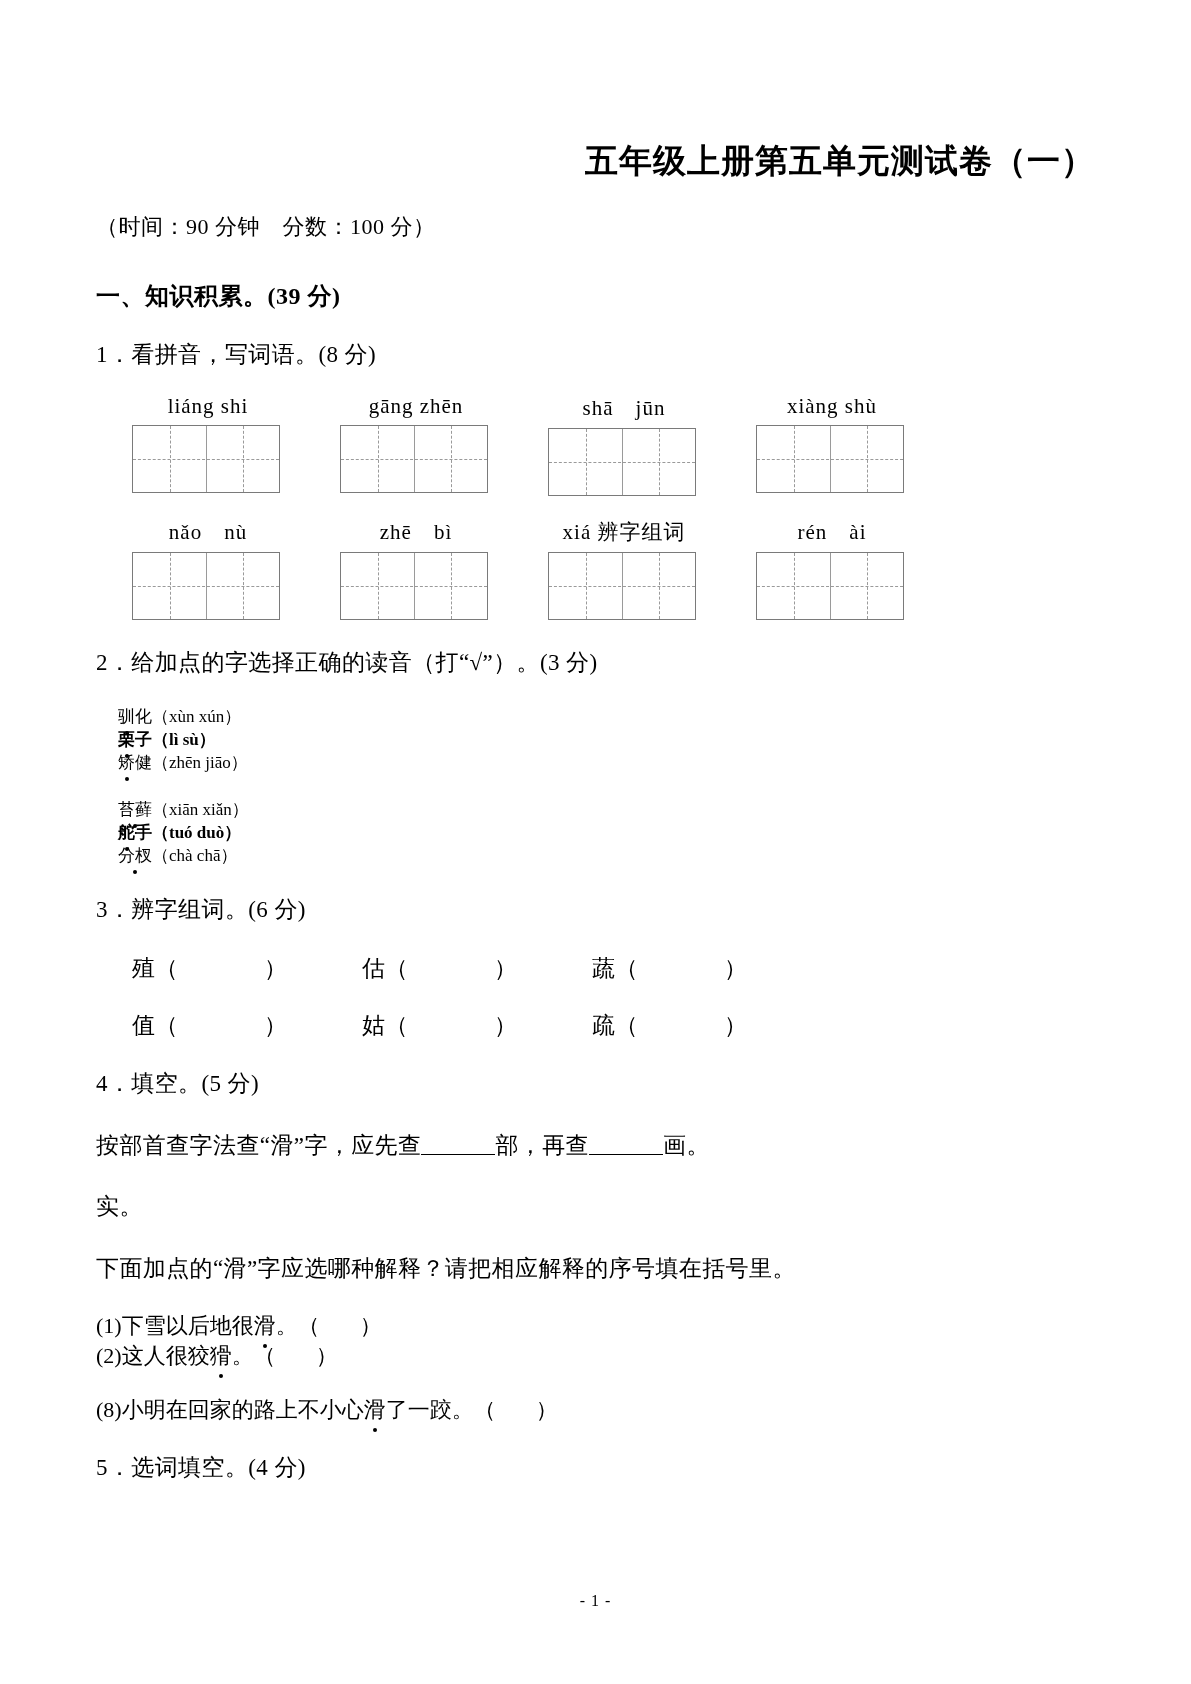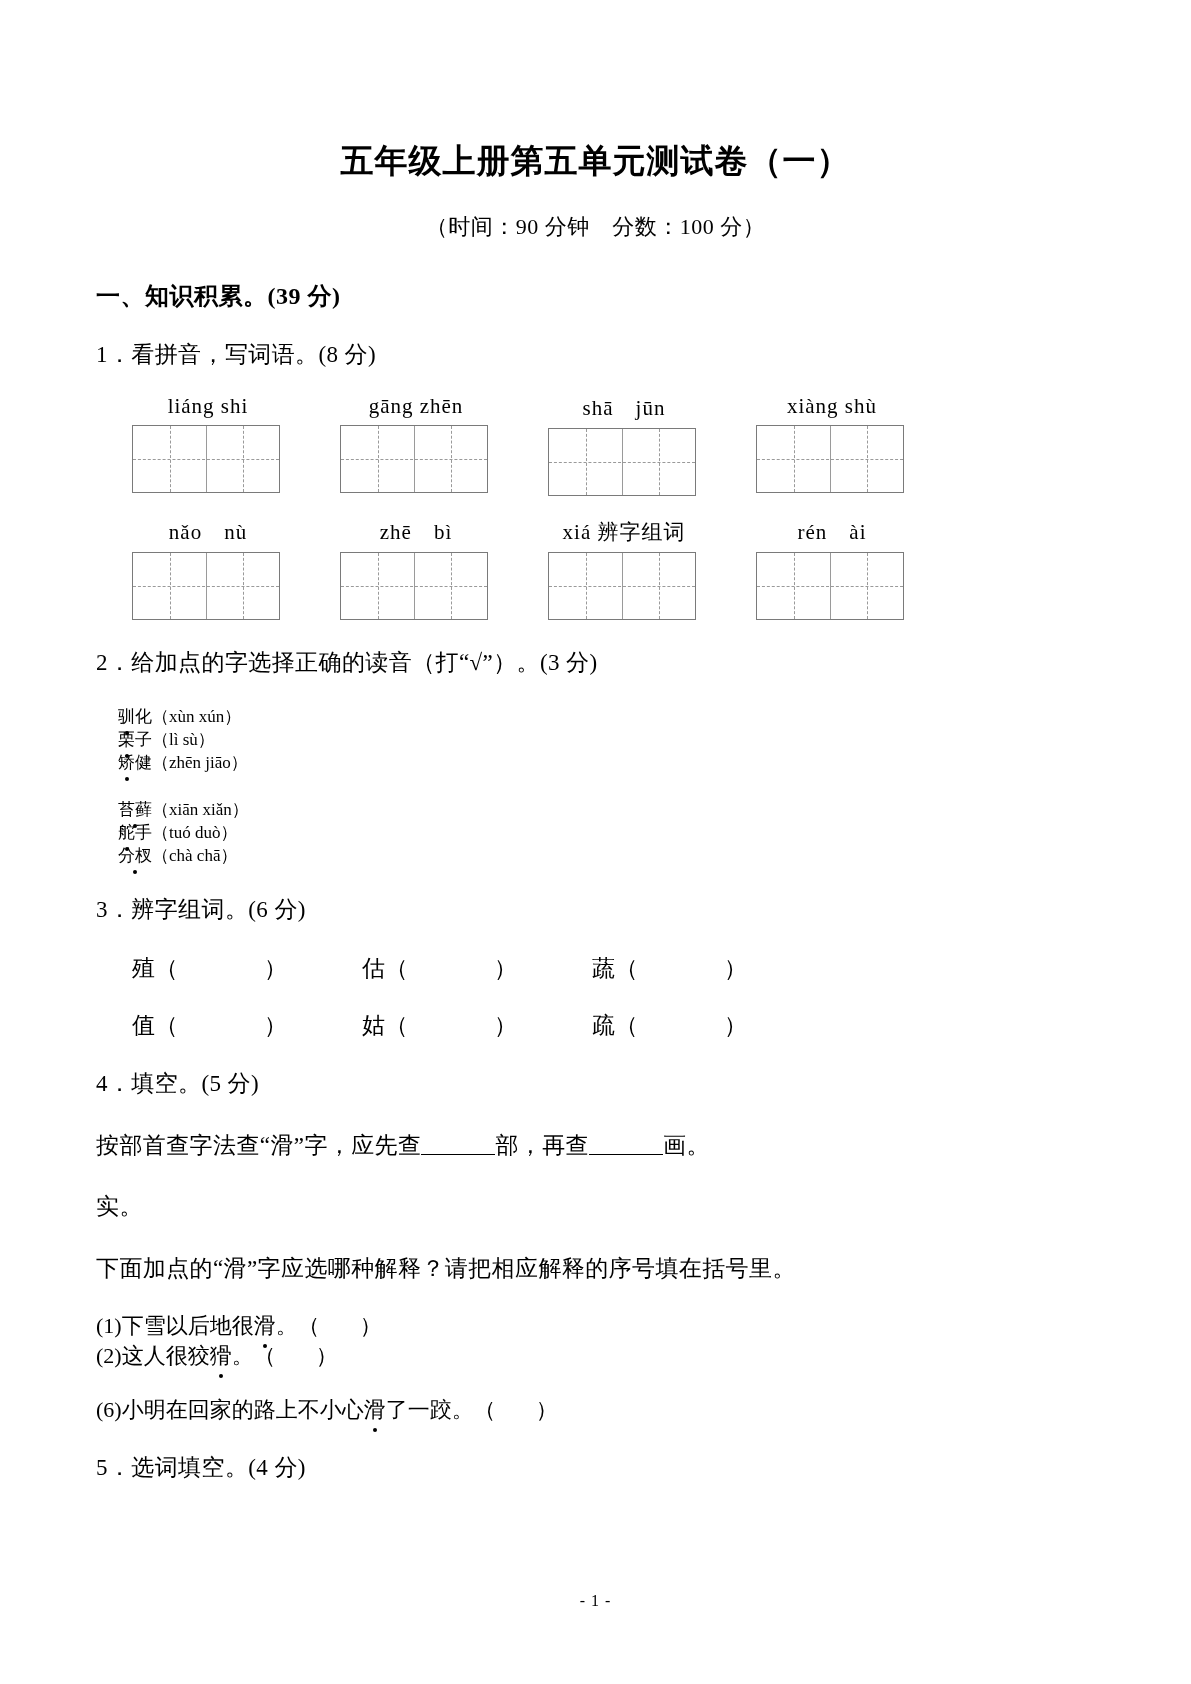--- a/index.html
+++ b/index.html
@@ -18,31 +18,30 @@
   .page {
     position: relative;
     width: 1191px;
     height: 1684px;
     box-sizing: border-box;
     padding: 0 96px;
   }
 
   
   .doc-title {
-    text-align: center;
+    text-align: right;
     font-size: 33px;
     font-weight: bold;
     letter-spacing: 1px;
     margin: 0;
     padding-top: 142px;
     line-height: 1.2;
     font-family: "Liberation Serif", "DejaVu Serif", serif;
   }
   .doc-subtitle {
-    text-align: center;
     font-size: 22px;
     margin-top: 30px;
     letter-spacing: 0.5px;
   }
 
   
   .section-heading {
     font-size: 24px;
     font-weight: bold;
     margin-top: 38px;
@@ -123,21 +122,21 @@
   
   .choice-row {
     display: flex;
     margin-top: 24px;
     padding-left: 22px;
     font-size: 17px;
     flex-direction: column;
   }
   .choice-item { white-space: nowrap; }
   .choice-item.c1 { width: 336px; }
-  .choice-item.c2 { width: 258px; }
+  .choice-item.c2 { width: 258px; font-weight: bold; }
   .choice-item.c3 { width: auto; }
   .dotchar {
     position: relative;
     display: inline-block;
   }
   .dotchar::after {
     content: "";
     position: absolute;
     left: 50%;
     bottom: -7px;
@@ -299,20 +298,20 @@
   <div class="body-line">实。</div>
 
   <div class="body-line">下面加点的“滑”字应选哪种解释？请把相应解释的序号填在括号里。</div>
 
   <div class="fill-sub-row">
     <div class="left"><span>(1)下雪以后地很</span><span class="dotchar">滑</span><span>。（</span><span class="paren-blank"></span><span>）</span></div>
     <div><span>(2)这人很狡</span><span class="dotchar">猾</span><span>。（</span><span class="paren-blank"></span><span>）</span></div>
   </div>
 
   <div class="fill-sub-row">
-    <div><span>(6)小明在回家的路上不小心</span><span class="dotchar">滑</span><span>了一跤。（</span><span class="paren-blank"></span><span>）</span></div>
+    <div><span>(8)小明在回家的路上不小心</span><span class="dotchar">滑</span><span>了一跤。（</span><span class="paren-blank"></span><span>）</span></div>
   </div>
 
   <div class="q-line">5．选词填空。(4 分)</div>
 
   <div class="page-footer">- 1 -</div>
 
 </div>
 
 </body></html>

